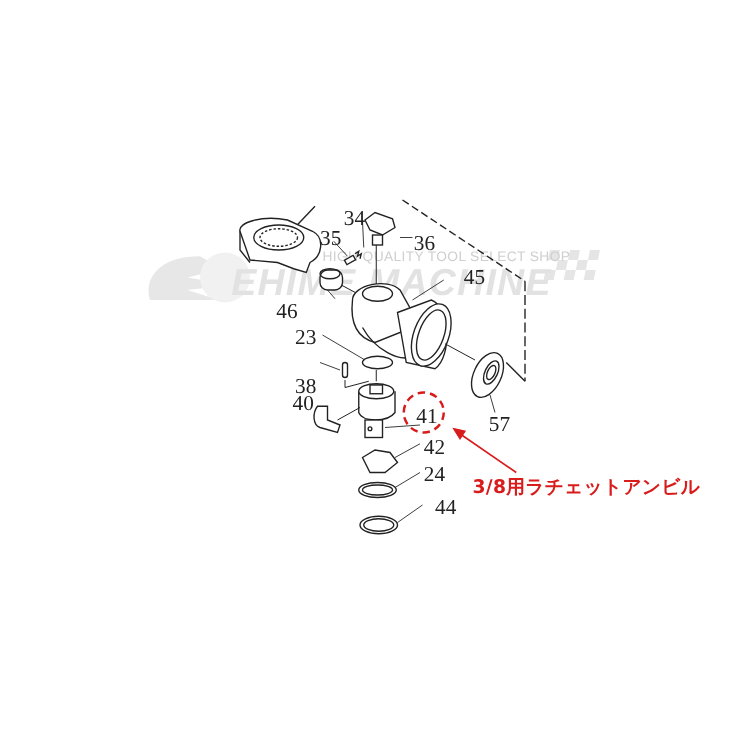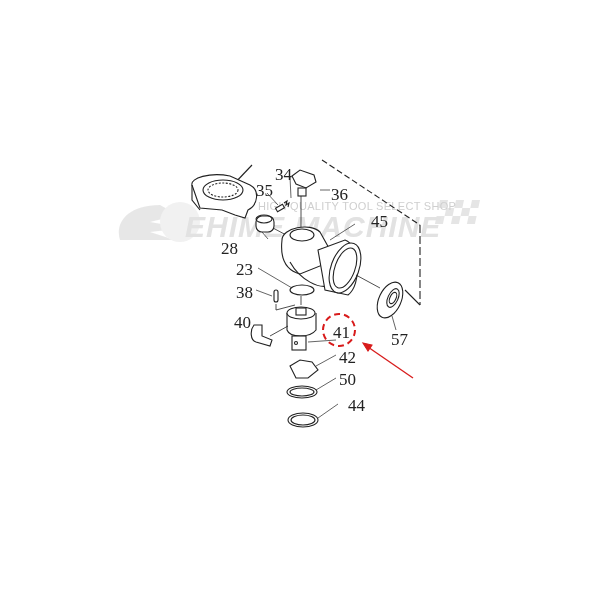--- a/index.html
+++ b/index.html
@@ -130,23 +130,24 @@
 
     <circle cx="339" cy="330" r="16" stroke="#d81b1b" stroke-width="2" stroke-dasharray="6 4"></circle>
     <line x1="413" y1="378" x2="365" y2="345" stroke="#d81b1b" stroke-width="1.3"></line>
     <path d="M363 343 L 372 345 L 368 351 Z" fill="#d81b1b" stroke="#d81b1b"></path>
   </svg>
 
   <div class="lbl" style="left:275px;top:166px">34</div>
   <div class="lbl" style="left:256px;top:182px">35</div>
   <div class="lbl" style="left:331px;top:186px">36</div>
   <div class="lbl" style="left:371px;top:213px">45</div>
-  <div class="lbl" style="left:221px;top:240px">28</div>
+  <div class="lbl" style="left:221px;top:240px">46</div>
   <div class="lbl" style="left:236px;top:261px">23</div>
-  <div class="lbl" style="left:236px;top:284px">38</div>
+  <div class="lbl" style="left:236px;top:300px">38</div>
   <div class="lbl" style="left:234px;top:314px">40</div>
   <div class="lbl" style="left:333px;top:324px">41</div>
   <div class="lbl" style="left:339px;top:349px">42</div>
-  <div class="lbl" style="left:339px;top:371px">50</div>
+  <div class="lbl" style="left:339px;top:371px">24</div>
   <div class="lbl" style="left:348px;top:397px">44</div>
   <div class="lbl" style="left:391px;top:331px">57</div>
 
+  <div class="callout" style="left:378px;top:380px">3/8用ラチェットアンビル</div>
 </div>
 
 </body></html>

